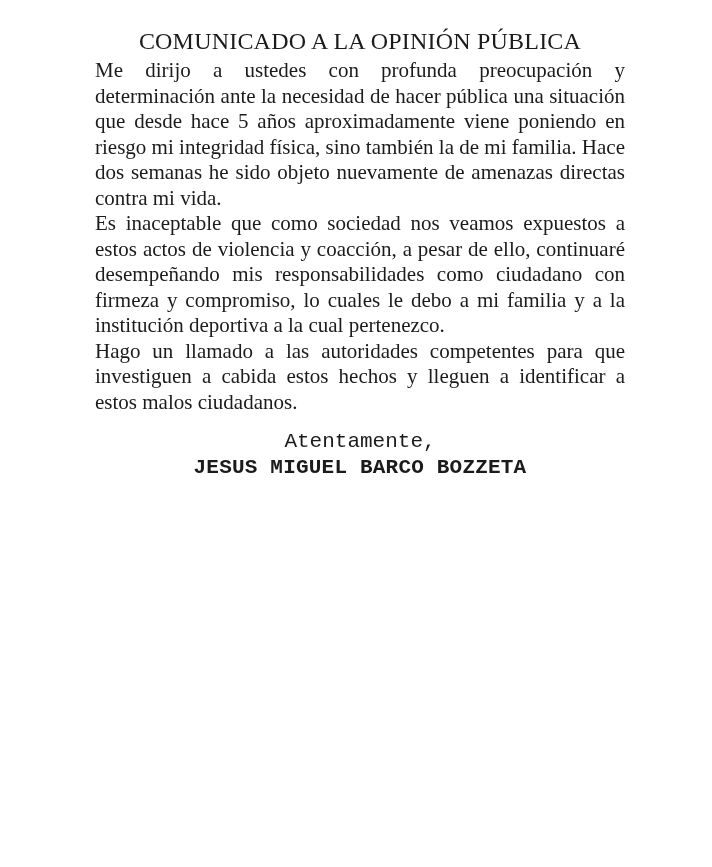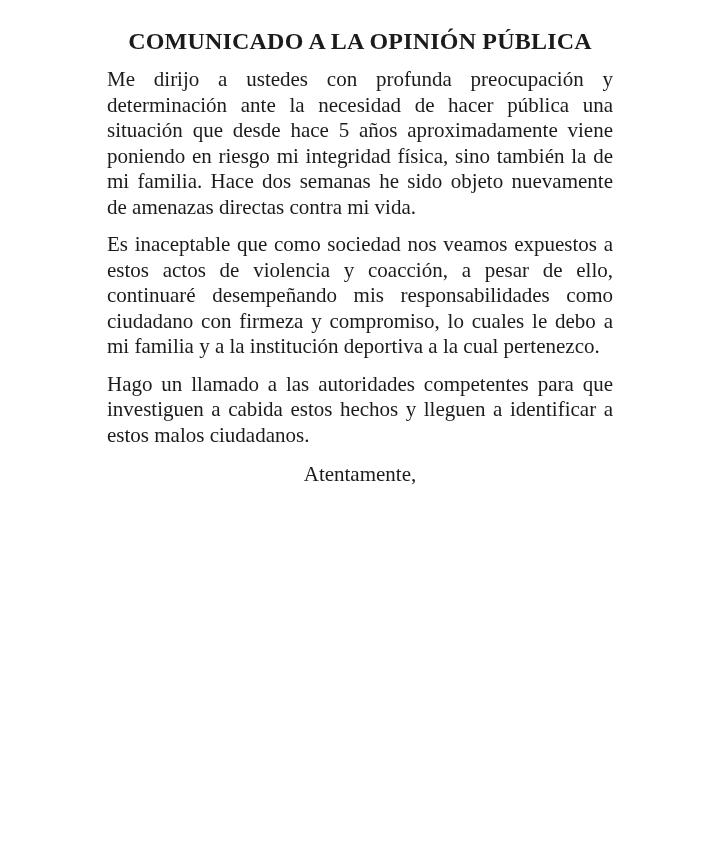--- a/index.html
+++ b/index.html
@@ -19,34 +19,35 @@
   .content {
     position: absolute;
     left: 95px;
     top: 27px;
     width: 530px;
   }
   .doc-title {
     margin: 0 0 3px 0;
     font-size: 24px;
     line-height: 28px;
-    font-weight: bold;
+    font-weight: normal;
     text-align: center;
     letter-spacing: 0.2px;
   }
   .doc-paragraph {
-    margin: 12px;
+    margin: 0;
     font-size: 21px;
     line-height: 25.5px;
     text-align: justify;
     text-justify: inter-word;
   }
   .closing-block {
     margin-top: 14px;
     text-align: center;
+    font-family: Liberation Mono, monospace;
   }
   .closing-text {
     margin: 0;
     font-size: 21px;
     line-height: 25.5px;
   }
   .signature-name {
     margin: 0;
     font-size: 21px;
     line-height: 25.5px;
@@ -63,15 +64,16 @@
 
     <p class="doc-paragraph">Me dirijo a ustedes con profunda preocupación y determinación ante la necesidad de hacer pública una situación que desde hace 5 años aproximadamente viene poniendo en riesgo mi integridad física, sino también la de mi familia. Hace dos semanas he sido objeto nuevamente de amenazas directas contra mi vida.</p>
 
     <p class="doc-paragraph">Es inaceptable que como sociedad nos veamos expuestos a estos actos de violencia y coacción, a pesar de ello, continuaré desempeñando mis responsabilidades como ciudadano con firmeza y compromiso, lo cuales le debo a mi familia y a la institución deportiva a la cual pertenezco.</p>
 
     <p class="doc-paragraph">Hago un llamado a las autoridades competentes para que investiguen a cabida estos hechos y lleguen a identificar a estos malos ciudadanos.</p>
 
 
     <div class="closing-block">
       <p class="closing-text">Atentamente,</p>
+      <p class="signature-name">JESUS MIGUEL BARCO BOZZETA</p>
     </div>
   </div>
 </div>
 
 </body></html>

